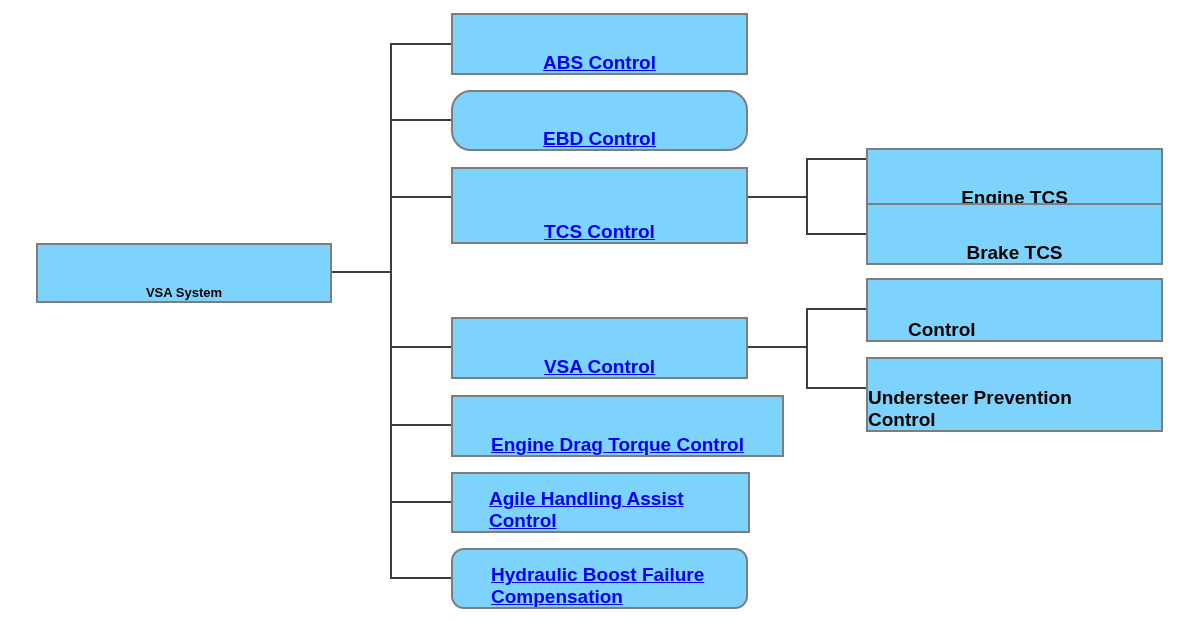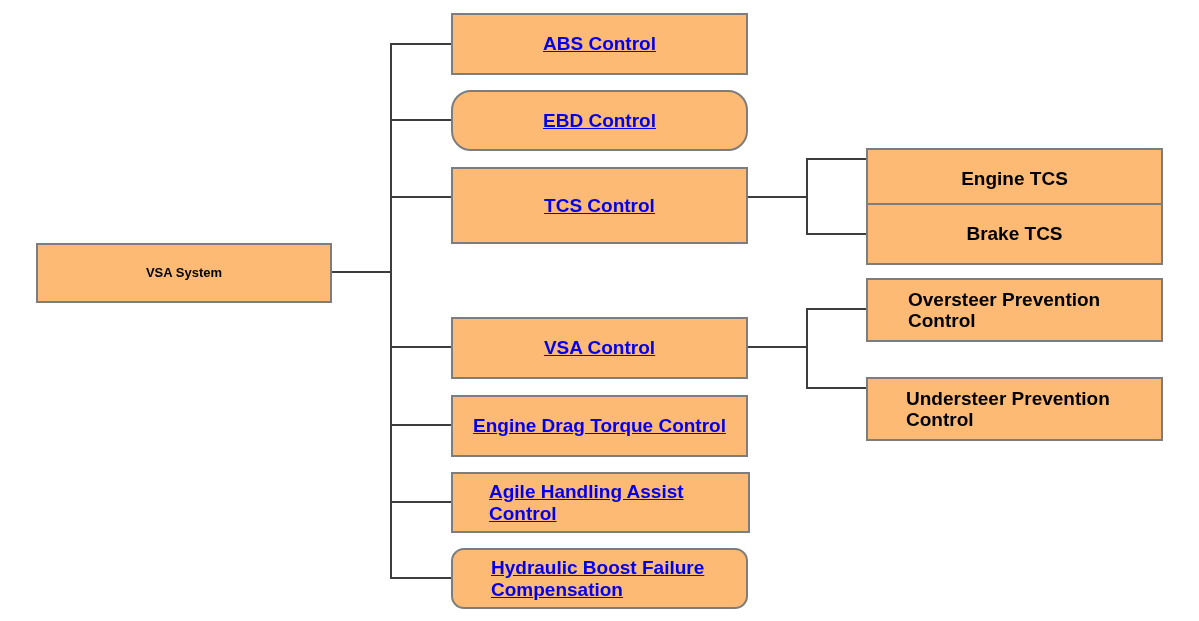--- a/index.html
+++ b/index.html
@@ -11,24 +11,24 @@
   #diagram {
     position: relative;
     width: 1199px;
     height: 621px;
     background: #ffffff;
     overflow: hidden;
   }
   .box {
     position: absolute;
     box-sizing: border-box;
-    background: #fdba74;
+    background: #7dd3fc;
     border: 2px solid #7d7d7d;
     display: flex;
-    align-items: center;
+    align-items: flex-end;
     justify-content: center;
     font-size: 19px;
     font-weight: bold;
     color: #000000;
     line-height: 1.12;
     text-align: center;
   }
   .box.leftpad {
     justify-content: flex-start;
     text-align: left;
@@ -89,21 +89,21 @@
   </div>
 
   <div class="box" style="left:451px; top:167px; width:297px; height:77px;">
     <a class="node-link">TCS Control</a>
   </div>
 
   <div class="box" style="left:451px; top:317px; width:297px; height:62px;">
     <a class="node-link">VSA Control</a>
   </div>
 
-  <div class="box" style="left:451px; top:395px; width:297px; height:62px;">
+  <div class="box" style="left:451px; top:395px; width:333px; height:62px;">
     <a class="node-link">Engine Drag Torque Control</a>
   </div>
 
   <div class="box leftpad" style="left:451px; top:472px; width:299px; height:61px; padding-left:36px;">
     <a class="node-link two-line">
       <span>Agile Handling Assist</span>
       <span>Control</span>
     </a>
   </div>
 
@@ -117,25 +117,24 @@
   <div class="box" style="left:866px; top:128px; width:297px; height:62px;margin-top:20px;">
     <span>Engine TCS</span>
   </div>
 
   <div class="box" style="left:866px; top:203px; width:297px; height:62px;">
     <span>Brake TCS</span>
   </div>
 
   <div class="box leftpad" style="left:866px; top:278px; width:297px; height:64px; padding-left:40px;">
     <span class="two-line-black">
-      <span>Oversteer Prevention</span>
       <span>Control</span>
     </span>
   </div>
 
-  <div class="box leftpad" style="left:866px; top:377px; width:297px; height:64px; padding-left:38px;">
+  <div class="box leftpad" style="left:866px; top:357px; width:297px; height:75px; ">
     <span class="two-line-black">
       <span>Understeer Prevention</span>
       <span>Control</span>
     </span>
   </div>
 
 </div>
 
 </body></html>

